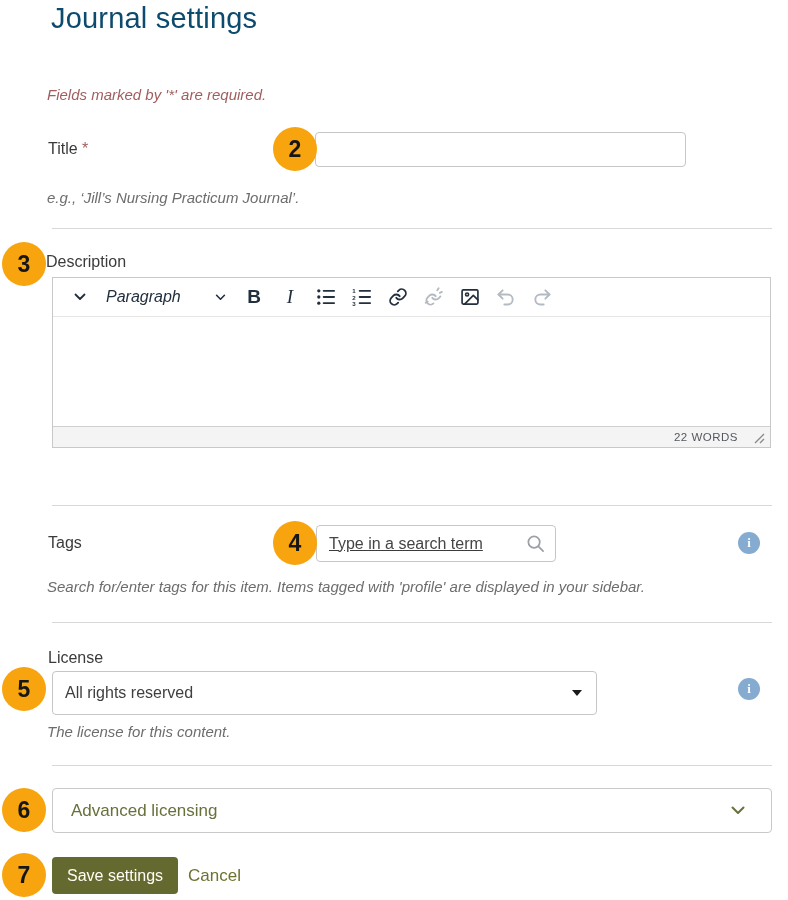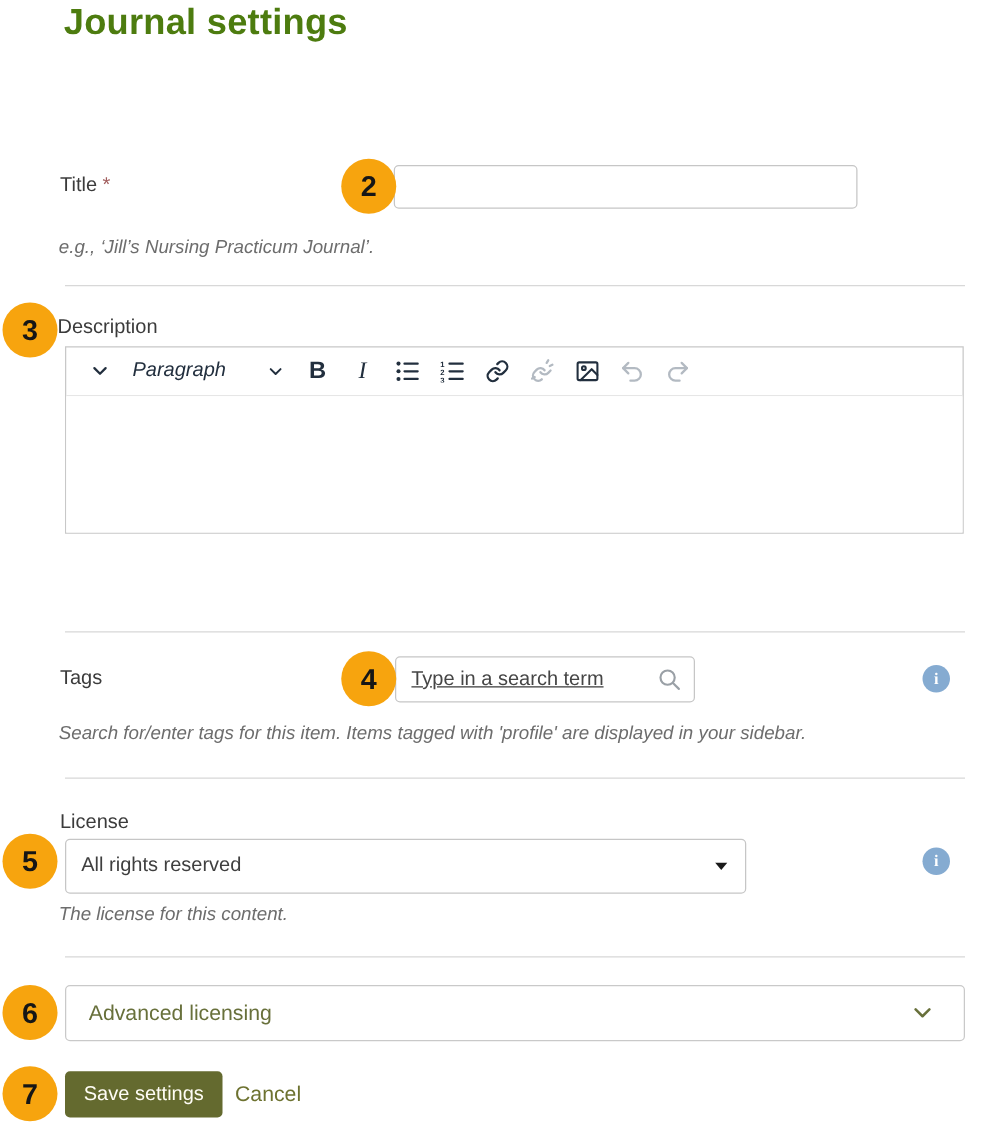--- a/index.html
+++ b/index.html
@@ -1,21 +1,21 @@
 <!DOCTYPE html>
 <html><head>
 <meta charset="utf-8">
 <style>
   html,body { margin:0; padding:0; background:#ffffff; }
   #app { position:relative; width:788px; height:900px; overflow:hidden; background:#fff;
          font-family:"Liberation Sans", sans-serif; color:#3b3b3b; }
   .abs { position:absolute; }
 
   h1.page-title { position:absolute; left:51px; top:2px; margin:0; font-size:29px;
-        font-weight:700; color:#4d7c0f; letter-spacing:0.2px; }
+        font-weight:400; color:#0c4a6e; letter-spacing:0.2px; }
 
   .required-note { position:absolute; left:47px; top:86px; font-size:15px;
         font-style:italic; color:#a15d5d; }
 
   .badge { position:absolute; width:44px; height:44px; border-radius:50%;
         background:#f7a40e; display:flex; align-items:center; justify-content:center;
         font-size:23px; font-weight:700; color:#161616; z-index:6; }
 
   .field-label { font-size:16px; color:#3b3b3b; }
   .req-star { color:#a15d5d; }
@@ -70,20 +70,21 @@
         padding:0 15px; cursor:pointer; }
   .cancel-link { position:absolute; font-size:17px; color:#6d7230; text-decoration:none; cursor:pointer; }
 </style>
 </head>
 <body>
 
 <div id="app">
 
   <h1 class="page-title">Journal settings</h1>
 
+  <div class="required-note">Fields marked by '*' are required.</div>
 
   <label class="abs field-label" style="left:48px; top:140px;"><span>Title</span> <span class="req-star">*</span></label>
   <div class="badge" style="left:273px; top:127px;">2</div>
   <input class="abs text-input" style="left: 315px; top: 132px; width: 371px; height: 35px;" value="">
   <div class="abs hint" style="left:47px; top:189px;">e.g., ‘Jill’s Nursing Practicum Journal’.</div>
   <div class="abs divider" style="left:52px; top:228px; width:720px;"></div>
 
   <div class="badge" style="left:2px; top:242px;">3</div>
   <div class="abs field-label" style="left:46px; top:253px;">Description</div>
 
@@ -155,20 +156,26 @@
           </svg>
       </button>
       <button class="tbtn">
         <svg width="20" height="18" viewBox="0 0 24 20" fill="none" stroke="#b3bac2" stroke-width="2.2" stroke-linecap="round" stroke-linejoin="round">
             <path d="M16 2l5 5-5 5"></path>
             <path d="M21 7H10a6 6 0 0 0 0 12h4"></path>
           </svg>
       </button>
     </div>
     <div class="mce-content"></div>
+    <div class="mce-statusbar">
+      <span class="wordcount">22 WORDS</span>
+      <svg class="resize-grip" width="11" height="11" viewBox="0 0 11 11">
+          <path d="M10 1L1 10M10 6L6 10" stroke="#8a8a8a" stroke-width="1.4" fill="none"></path>
+        </svg>
+    </div>
   </div>
 
   <div class="abs divider" style="left:52px; top:505px; width:720px;"></div>
 
   <div class="abs field-label" style="left:48px; top:534px;">Tags</div>
   <div class="badge" style="left:273px; top:521px;">4</div>
   <div class="abs tags-box" style="left:316px; top:525px; width:240px; height:37px;text-decoration:underline;">
     <input placeholder="Type in a search term" style="">
     <svg width="19" height="19" viewBox="0 0 20 20" fill="none" stroke="#9aa0a6" stroke-width="1.8" stroke-linecap="round">
         <circle cx="8.5" cy="8.5" r="6"></circle>

